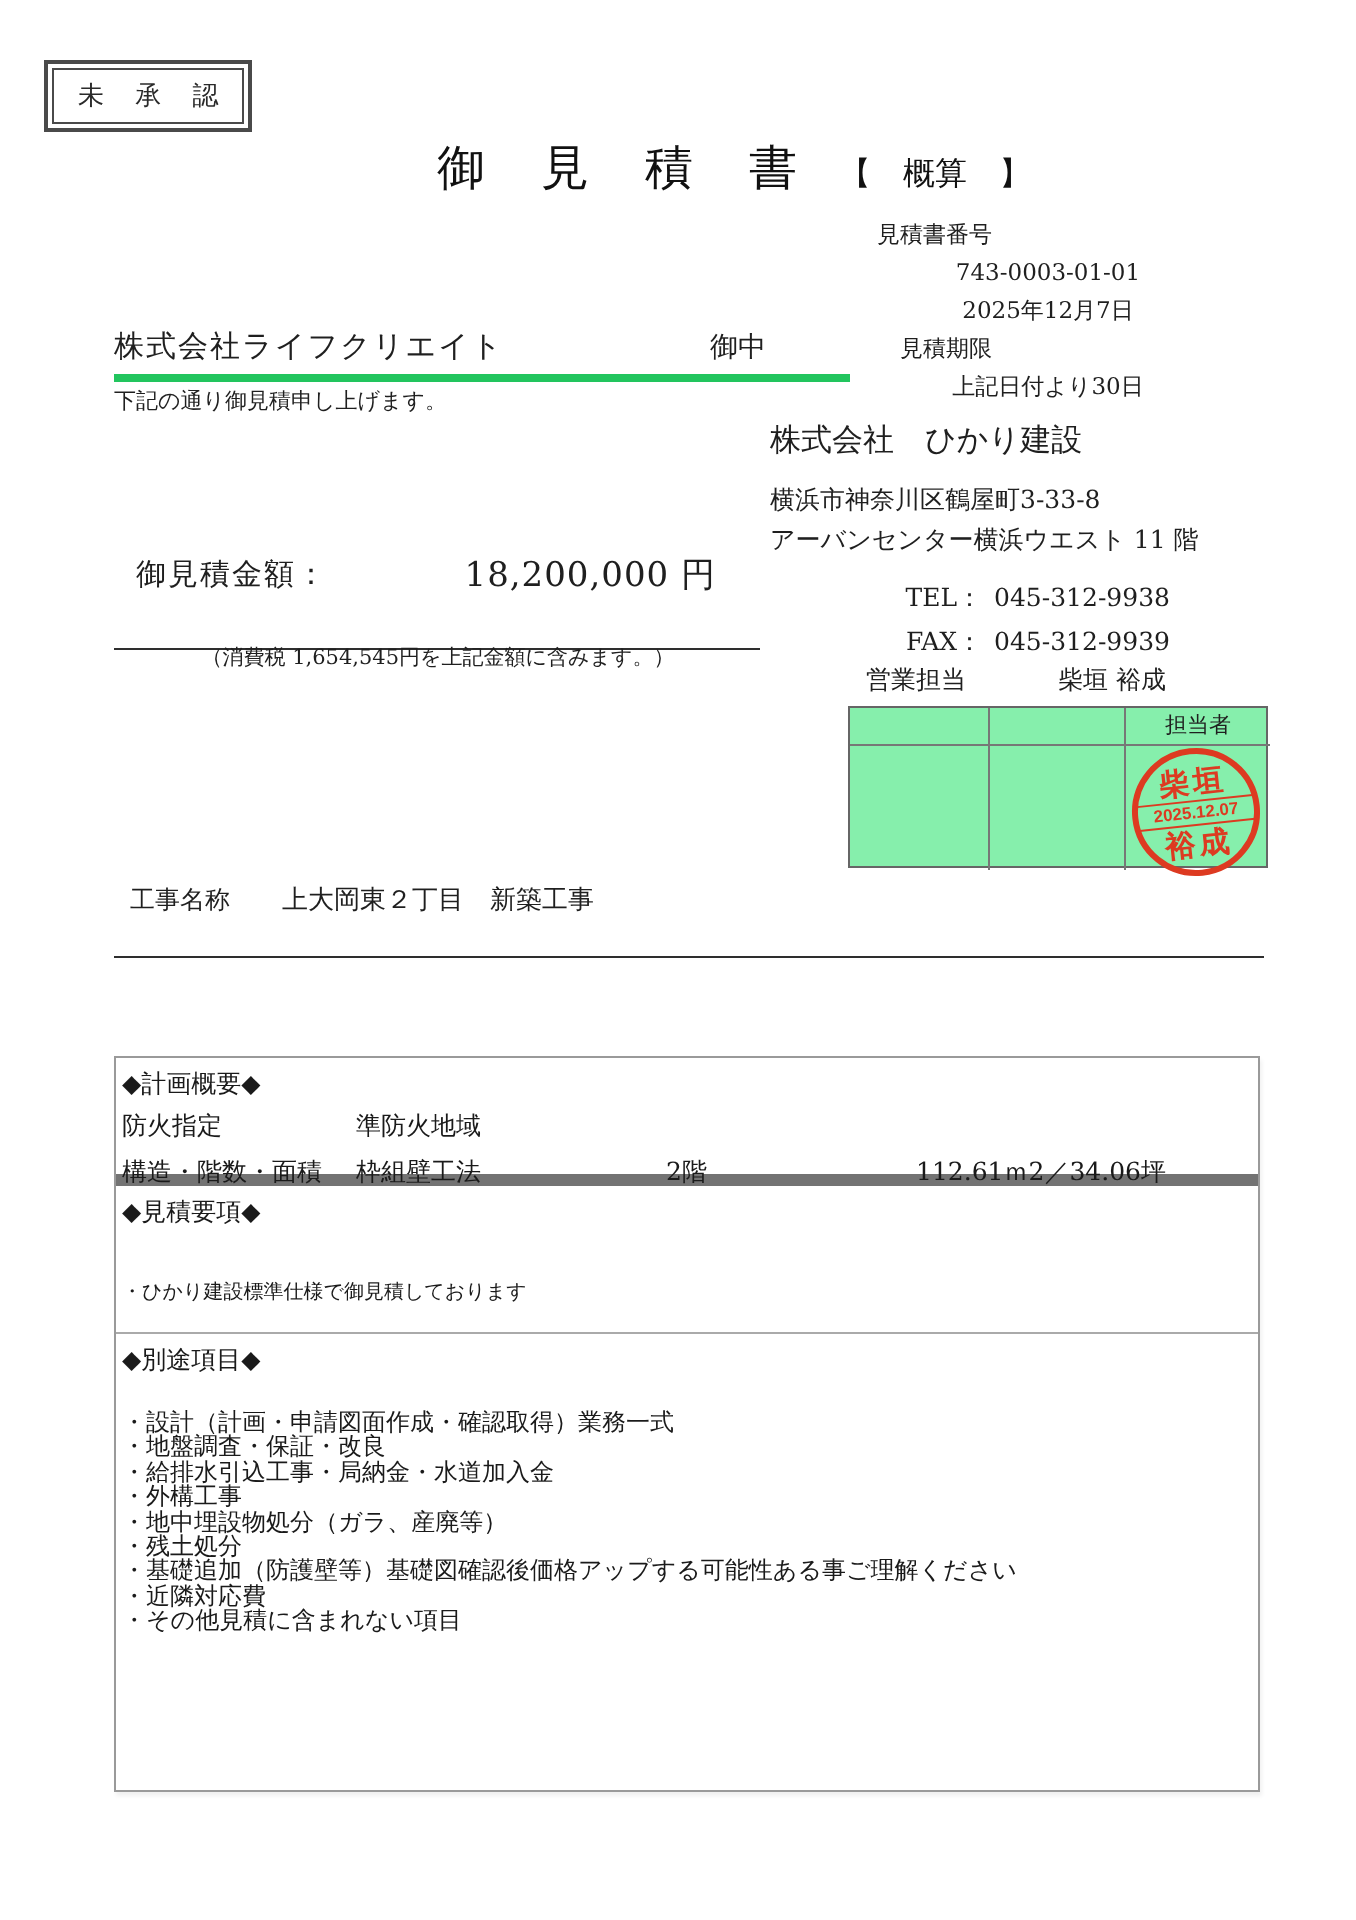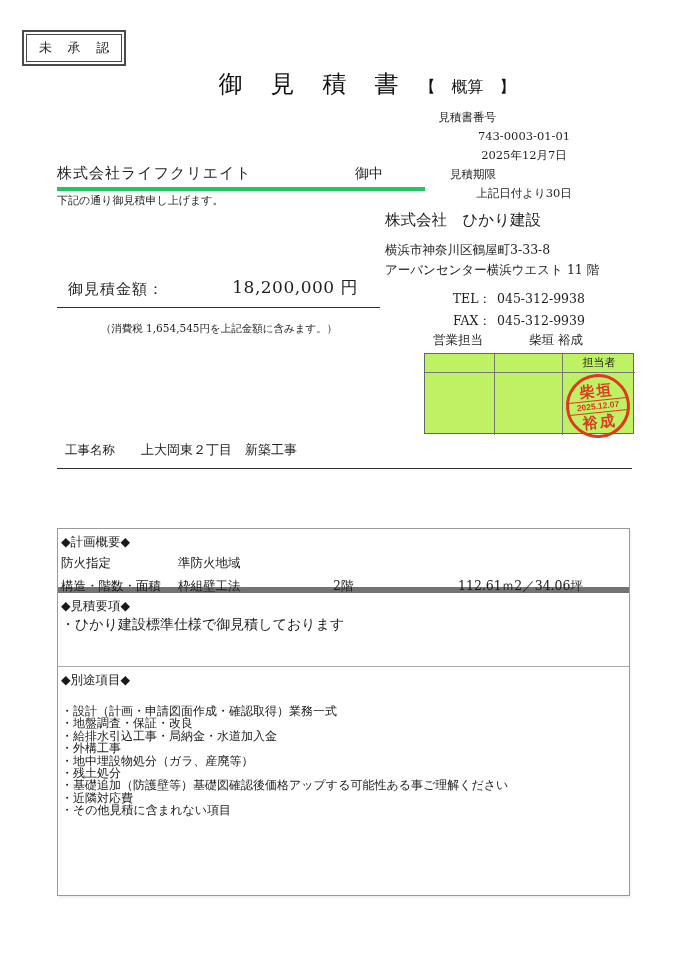--- a/index.html
+++ b/index.html
@@ -40,38 +40,38 @@
   .customer-name { font-size:15px; letter-spacing:1px; }
   .customer-honorific { margin-left:auto; margin-right:42px; font-size:14px; }
   .greeting { position:absolute; left:57px; top:193px; font-size:11px; }
   
   .issuer { position:absolute; left:385px; top:210px; }
   .issuer-company { font-size:15.5px; margin-bottom:9px; }
   .issuer-addr { font-size:12.5px; line-height:20px; }
   
   .amount-line {
     position:absolute; left:57px; top:276px; width:323px;
-    border-bottom:1.5px solid #2e2e2e; padding:0 0 8px 11px;
-    display:flex; align-items:flex-end;
+    border-bottom:1.5px solid #2e2e2e; padding:0 0 25px 11px;
+    display:flex; align-items:center;
   }
   .amount-label { font-size:15px; letter-spacing:1px; }
   .amount-value { margin-left:auto; margin-right:22px; font-size:17px; letter-spacing:0.5px; }
   .tax-note { position:absolute; left:60px; top:322px; width:318px; text-align:center; font-size:10.5px; }
   
   .contact { position:absolute; left:447px; top:288px; font-size:12.5px; }
   .contact-row { display:flex; line-height:22px; }
   .contact-label { width:44px; text-align:right; }
   .contact-num { margin-left:6px; }
   .sales-row { position:absolute; left:433px; top:332px; font-size:12.5px; display:flex; }
   .sales-name { margin-left:46px; }
   
   .stamp-table {
     position:absolute; left:424px; top:353px; width:210px; height:81px;
     display:grid; grid-template-columns:70px 68px 72px; grid-template-rows:19px 62px;
-    border:1px solid #666; background:#bef264;
+    border:1px solid #666; background:#86efac;
   }
   .stamp-cell { border-right:1px solid #777; border-bottom:1px solid #777; position:relative; }
   .stamp-cell:nth-child(3n) { border-right:none; }
   .stamp-cell.last-row { border-bottom:none; }
   .stamp-header { font-size:11px; text-align:center; line-height:18px; }
   
   .hanko {
     position:absolute; left:3px; top:1px; width:64px; height:64px;
     border:3px solid #dd3a21; border-radius:50%;
     color:#dd3a21; display:flex; flex-direction:column; justify-content:center;
@@ -82,38 +82,38 @@
   }
   .hanko-mid {
     border-top:1.5px solid #dd3a21; border-bottom:1.5px solid #dd3a21;
     font-size:8.5px; font-weight:bold; text-align:center; line-height:11px;
     margin:1px 0; font-family:"Liberation Sans","DejaVu Sans",sans-serif;
   }
   
   .project-row {
     position:absolute; left:57px; width:575px;
     border-bottom:1.5px solid #2e2e2e; display:flex; align-items:flex-end;
-    padding:0 0 9px 8px;
+    padding:0 0 19px 8px;
   }
   .project-row.row1 { top:441px; }
   .project-row.row2 { top:478px; }
   .project-label { font-size:12.5px; }
   .project-value { font-size:13px; margin-left:26px; }
   
   .detail-box {
     position:absolute; left:57px; top:528px; width:573px; height:368px;
     border:1px solid #9a9a9a; font-size:12.5px; color:#1a1a1a;
     box-shadow:1px 2px 2px rgba(0,0,0,0.06);
   }
   .sec { padding:4px 4px 2px 3px; }
   .sec-plan { border-bottom:6px solid #737373; height:64px; }
   .sec-terms { border-bottom:1px solid #aaa; height:74px; }
   .sec-heading { font-size:12.5px; line-height:18px; }
   .plan-grid { display:grid; grid-template-columns:117px 155px 125px auto; line-height:23px; }
-  .terms-items { margin-top:0; line-height:18px; font-size:14px; }
+  .terms-items { margin-top:23px; line-height:18px; font-size:10px; }
   .sep-items { margin-top:16px; font-size:12px; line-height:12.4px; }
   .sep-items div { white-space:nowrap; }
 </style>
 </head>
 <body>
 
 <div class="page">
 
   <div class="unapproved">
     <div class="unapproved-inner">未 承 認</div>

